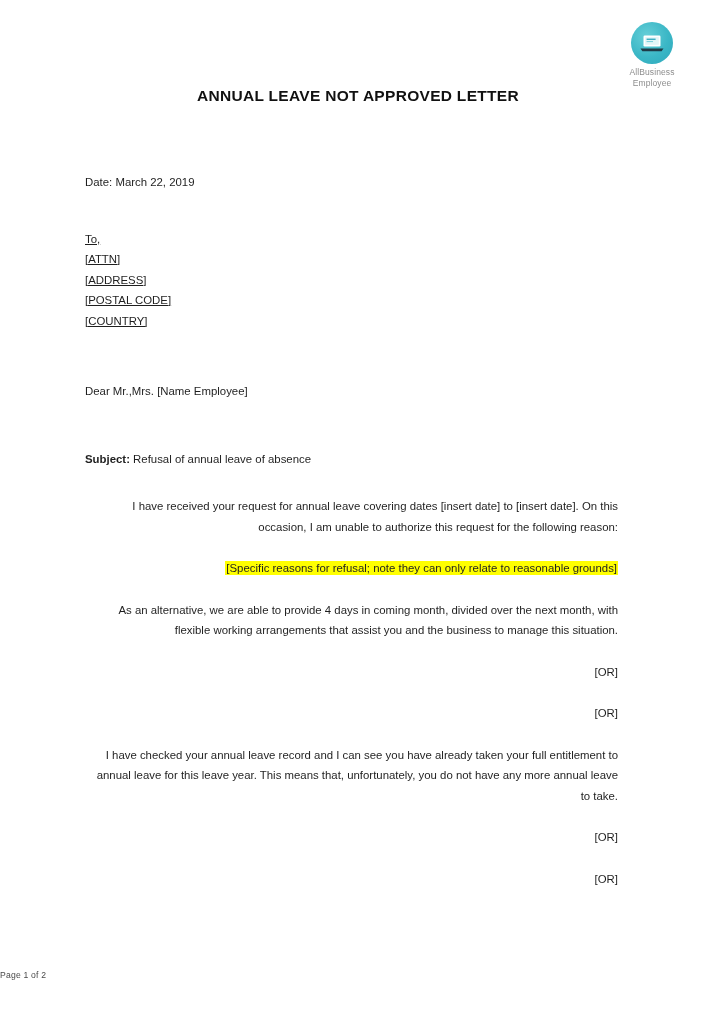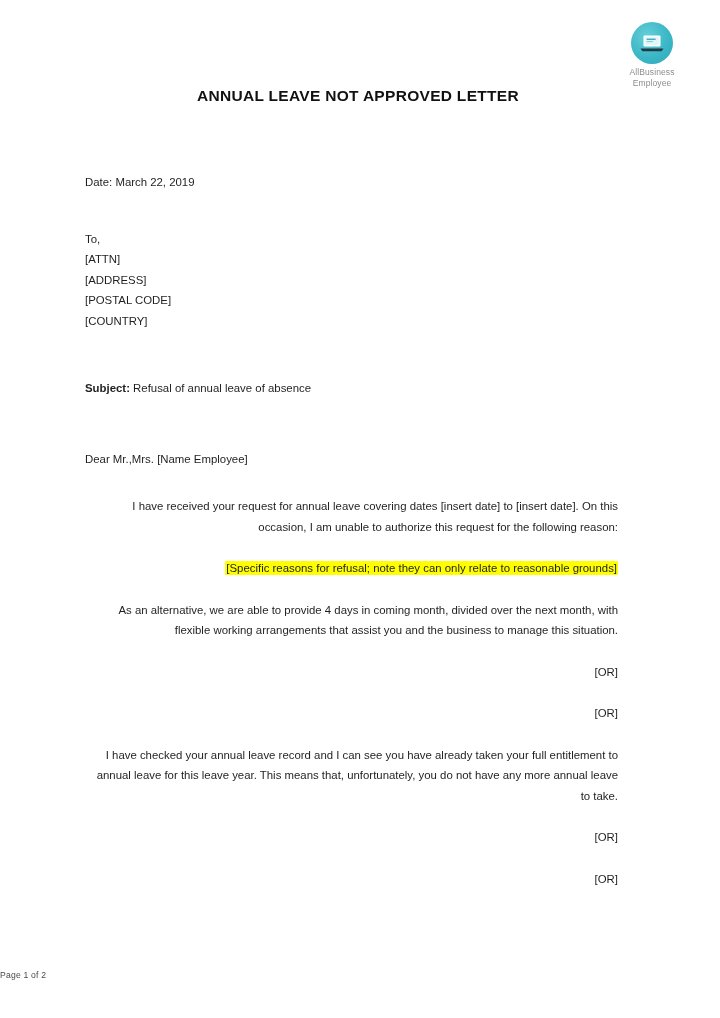--- a/index.html
+++ b/index.html
@@ -73,21 +73,21 @@
 
   .line, .para {
     font-size: 11.4px;
     line-height: 20.5px;
     color: #1f1f1f;
   }
 
   .date-line { margin: 0; }
 
   .address-block { margin: 36px 0 0 0; }
-  .address-block .line { margin: 0; }
+  .address-block .line { margin: 0; text-decoration: underline; }
 
   .subject-line { margin: 47px 0 0 0; }
   .subject-label { font-weight: bold; }
 
   .salutation { margin: 50px 0 0 0; }
 
   .para { margin: 27px 0 0 0; text-align: right; }
   .para.tight { margin-top: 21px; }
 
   .hl {
@@ -140,23 +140,23 @@
     <p class="line date-line">Date: March 22, 2019</p>
 
     <div class="address-block">
       <p class="line">To,</p>
       <p class="line">[ATTN]</p>
       <p class="line">[ADDRESS]</p>
       <p class="line">[POSTAL CODE]</p>
       <p class="line">[COUNTRY]</p>
     </div>
 
+    <p class="line salutation">Dear Mr.,Mrs. [Name Employee]</p>
+
     <p class="line subject-line"><span class="subject-label">Subject:</span><span> Refusal of annual leave of absence</span></p>
-
-    <p class="line salutation">Dear Mr.,Mrs. [Name Employee]</p>
 
     <p class="para">I have received your request for annual leave covering dates [insert date] to [insert date]. On this occasion, I am unable to authorize this request for the following reason:</p>
 
     <p class="para tight"><span class="hl">[Specific reasons for refusal; note they can only relate to reasonable grounds]</span></p>
 
     <p class="para tight">As an alternative, we are able to provide 4 days in coming month, divided over the next month, with flexible working arrangements that assist you and the business to manage this situation.</p>
     <p class="para or-marker">[OR]</p>
 
     <p class="para or-marker">[OR]</p>
 

